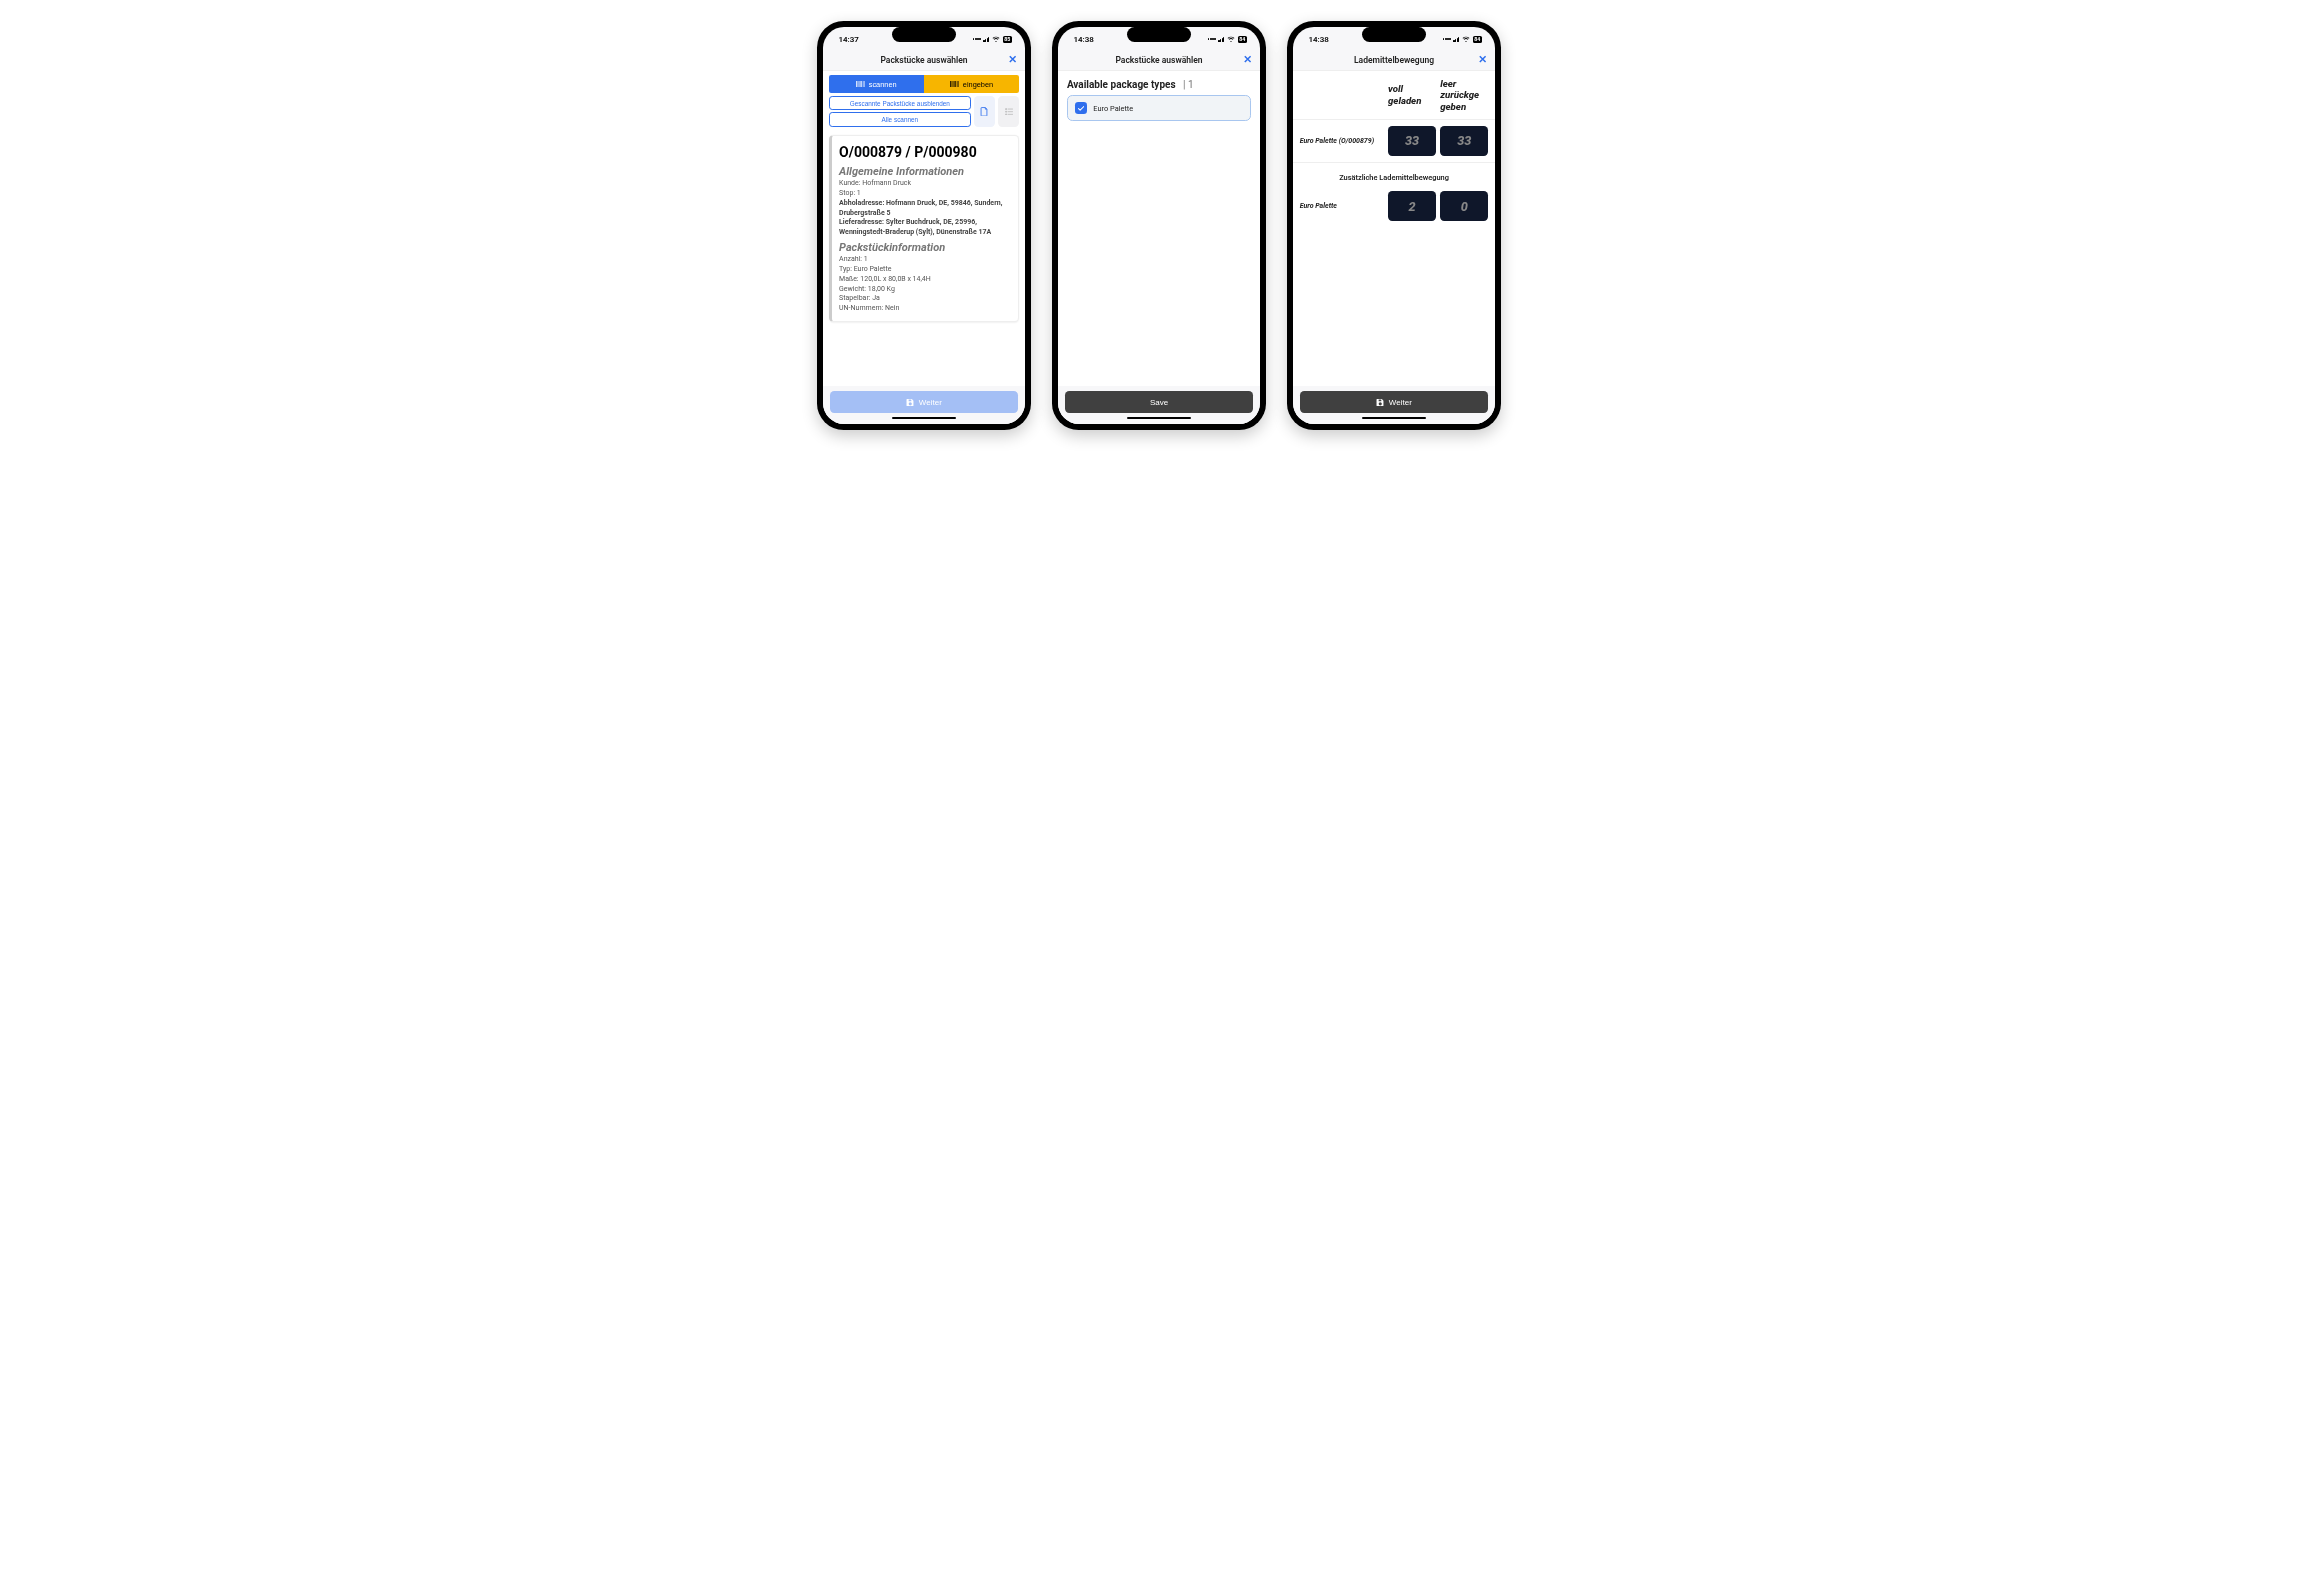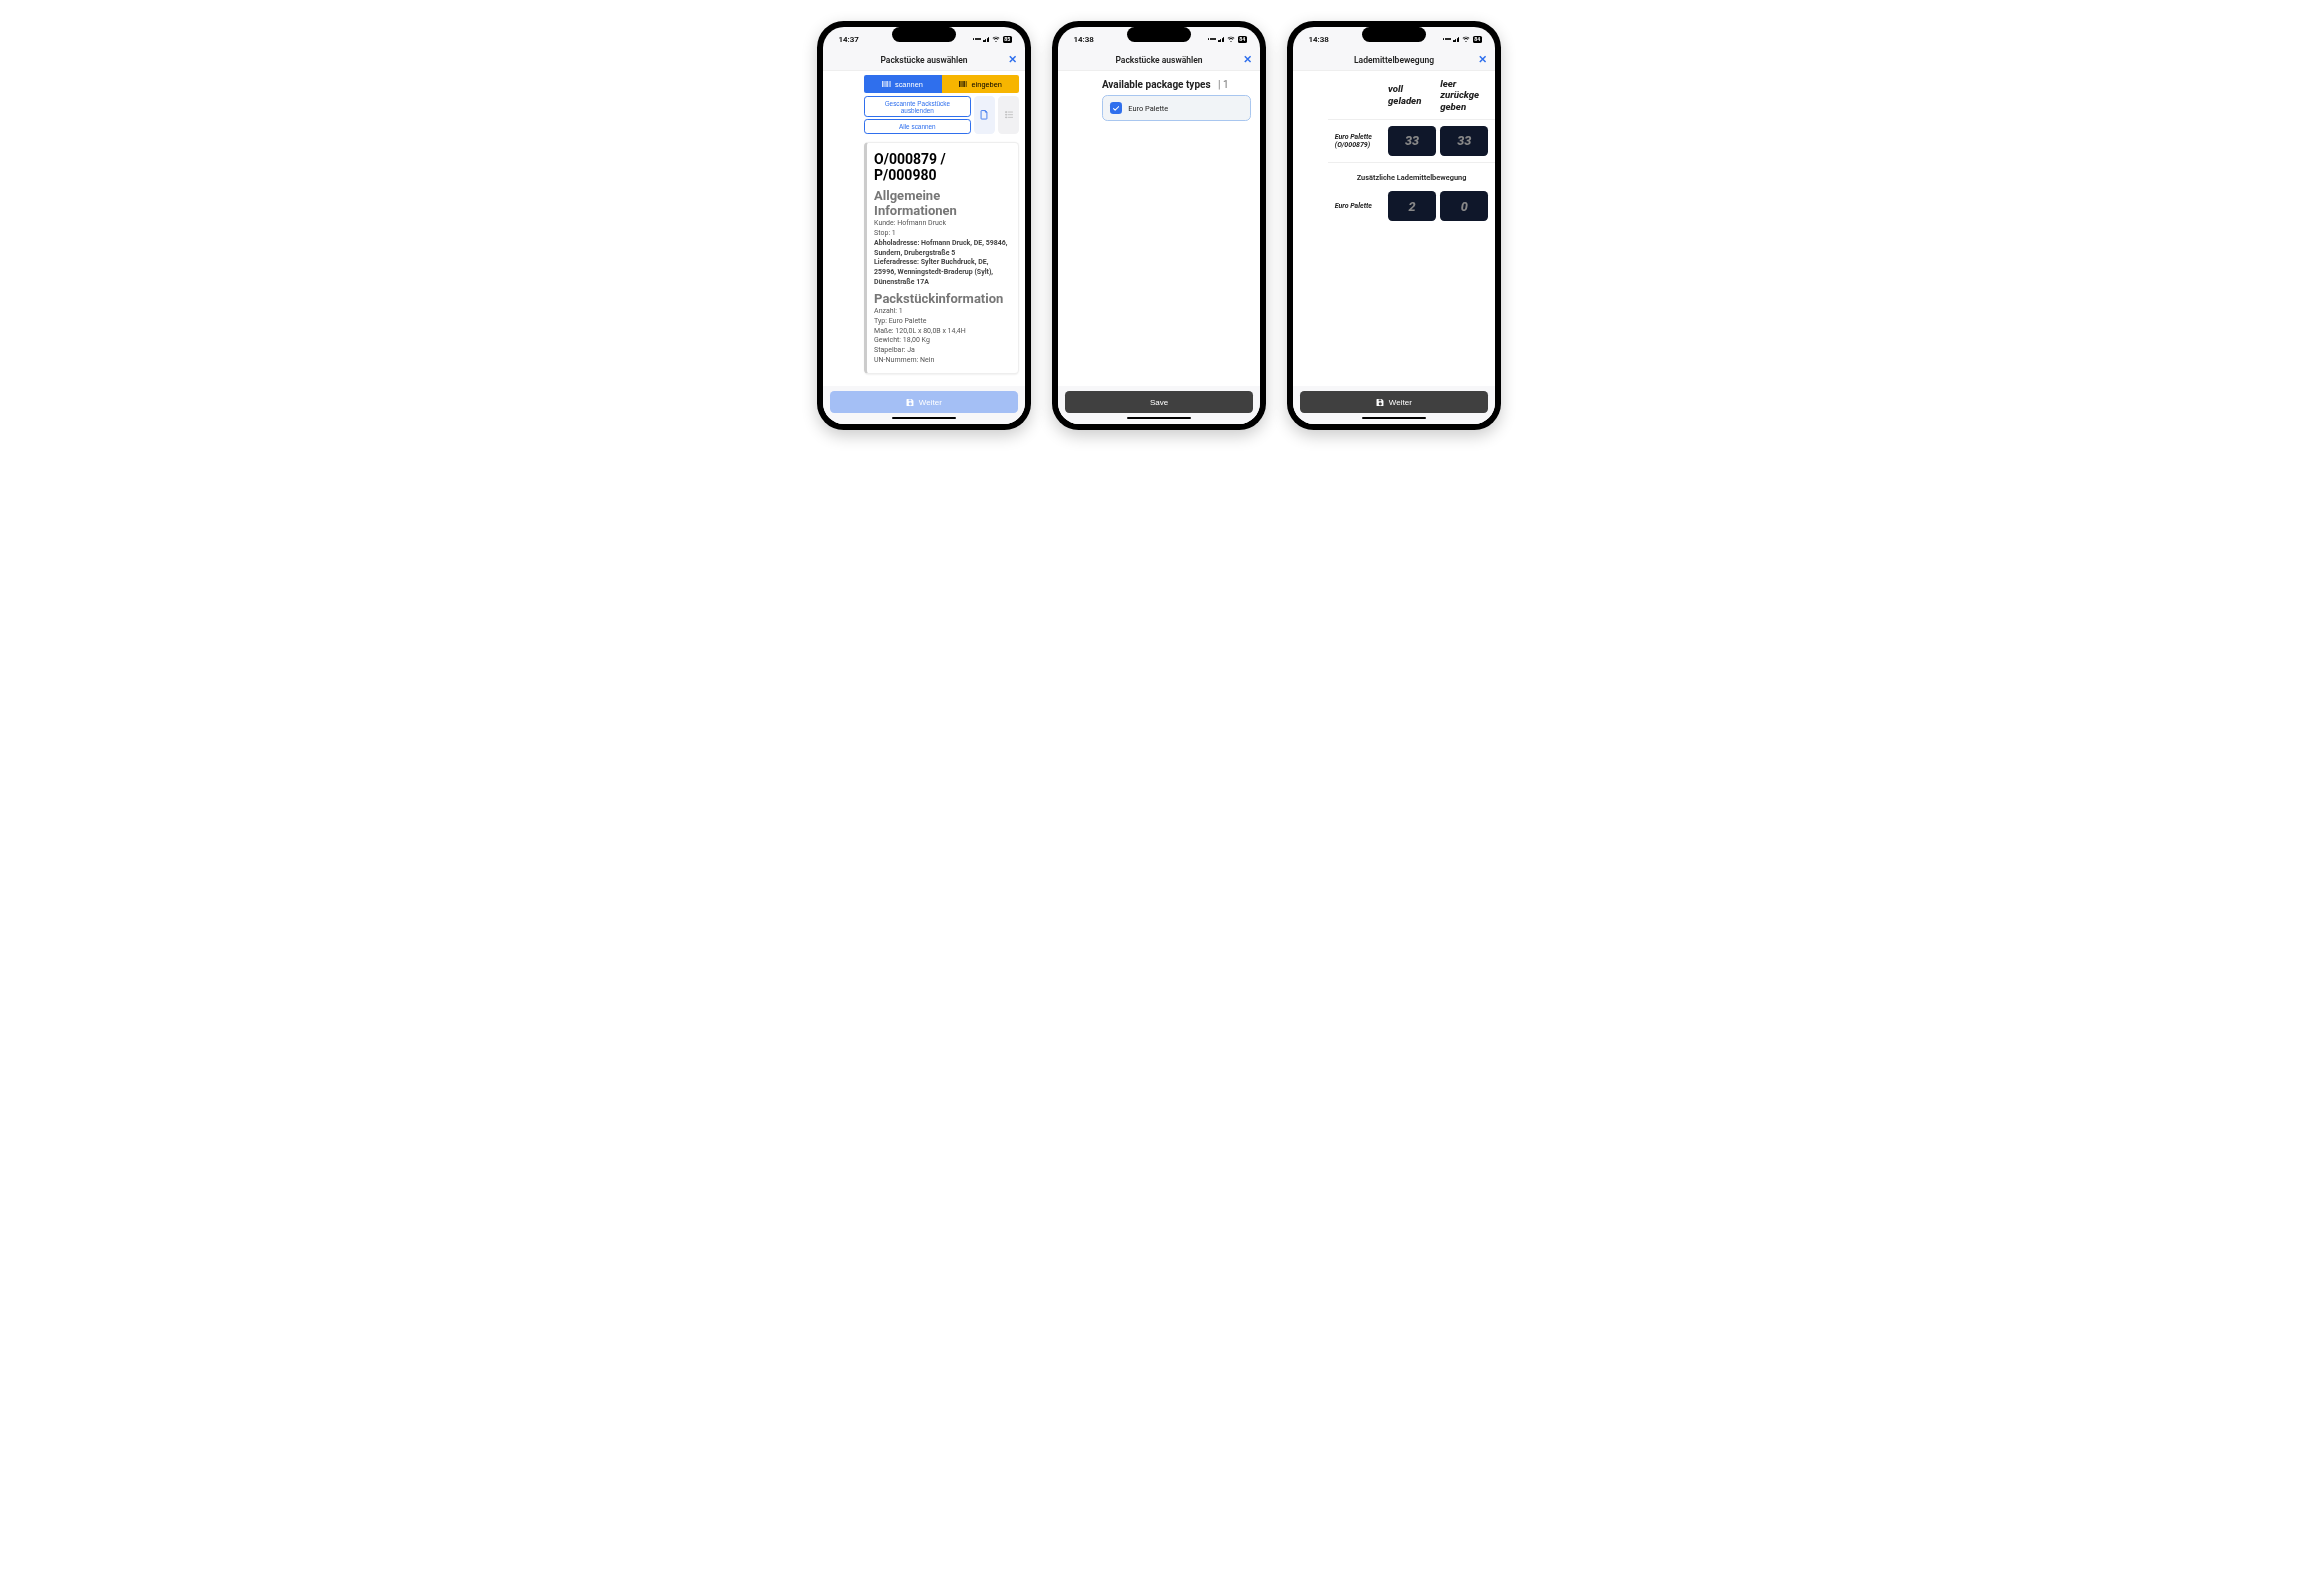--- a/index.html
+++ b/index.html
@@ -76,21 +76,20 @@
     right: 7.4px;
     color: #2f6fed;
     font-size: 10.6px;
     font-weight: 700;
     cursor: pointer;
   }
   .content {
     flex: 1;
     overflow-y: auto;
     background: #fff;
-    padding-left: 35px;
   }
   .footer {
     padding: 5.3px 6.4px 10.6px;
     background: #f7f7f9;
   }
   .btn-primary {
     width: 100%;
     background: #404040;
     color: #fff;
     border: none;
@@ -175,21 +174,21 @@
   .card {
     margin: 3.2px 5.3px;
     background: #fff;
     border: 0.5px solid #eee;
     border-left: 3.2px solid #ccc;
     border-radius: 4.2px;
     padding: 7.4px 7.4px;
     box-shadow: 0 0.5px 1.6px rgba(0,0,0,0.06);
   }
   .card-title { font-size: 14px; font-weight: 700; margin-bottom: 5.3px; }
-  .section-h { font-size: 13px; font-weight: 700; color: #777; margin: 3.2px 0 1.1px; }
+  .section-h { font-size: 11px; font-weight: 700; color: #777; margin: 3.2px 0 1.1px; font-style: italic; }
   .info-line { font-size: 7px; color: #555; line-height: 1.4; }
   .info-line.bold { font-weight: 700; color: #444; }
 
   
   .pkg-header {
     padding: 7.4px 8.5px 5.3px;
     font-size: 10px;
     font-weight: 700;
     color: #222;
   }

